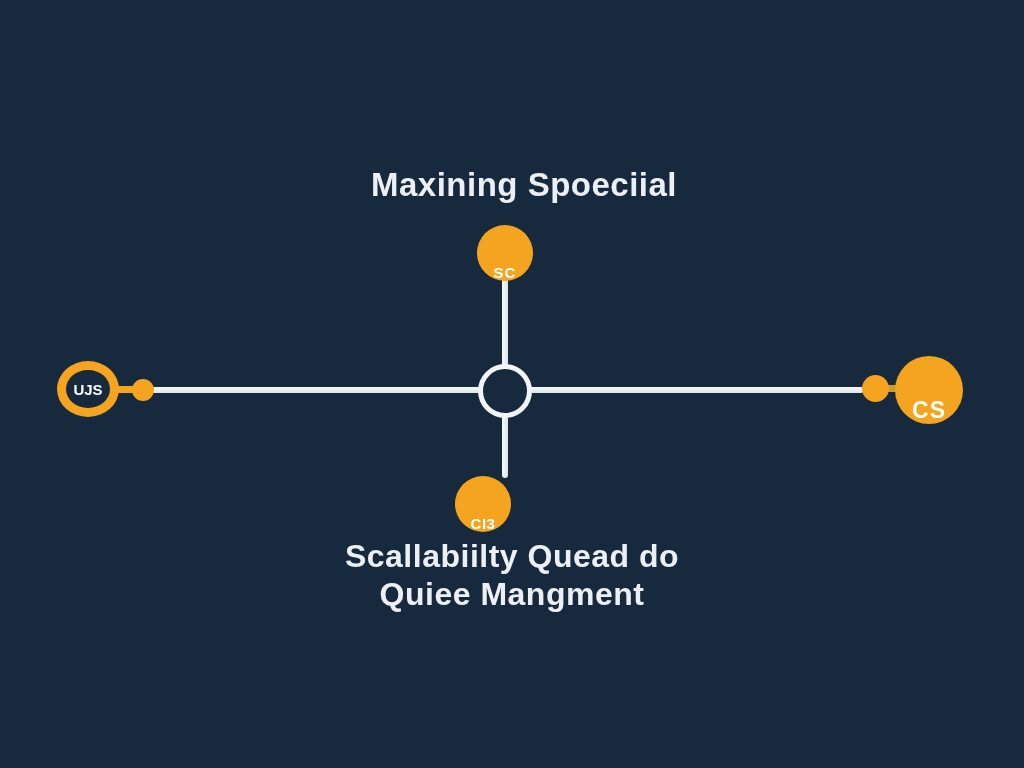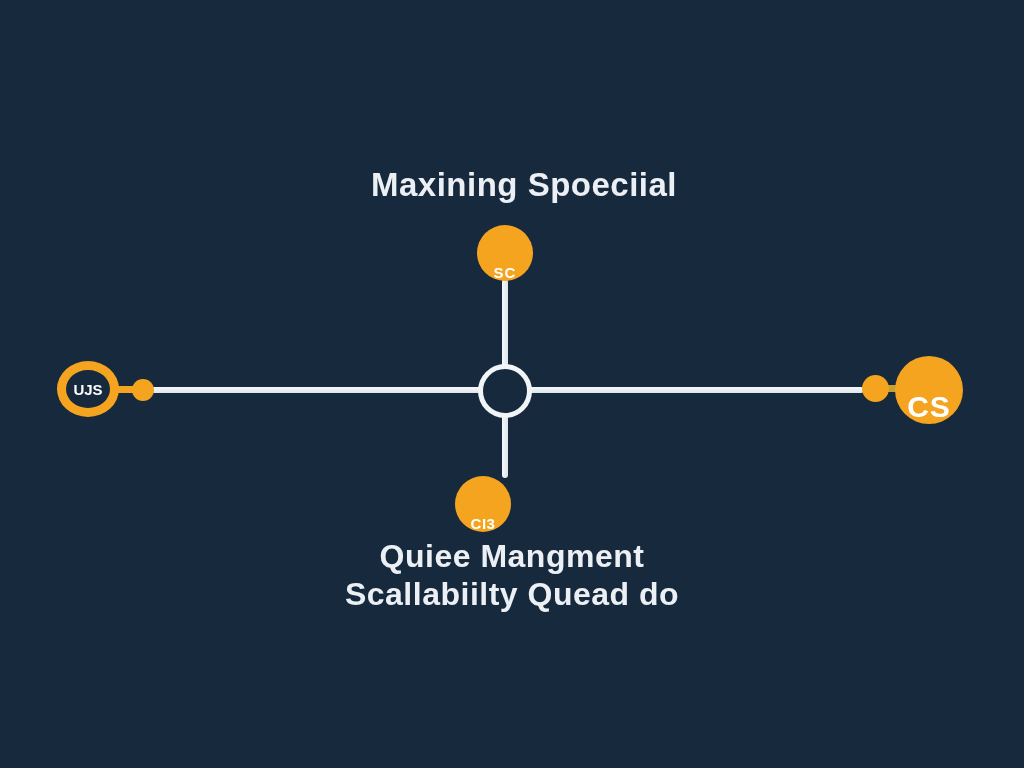--- a/index.html
+++ b/index.html
@@ -49,21 +49,21 @@
     align-items:center;
     justify-content:center;
     color:#ffffff;
     font-weight:bold;
     z-index:3;
     box-sizing:border-box;
   }
   .node.filled{background:var(--orange);align-items:flex-end;}
   .node-top{left:477px;top:225px;width:56px;height:56px;font-size:15px;letter-spacing:1px;}
   .node-bottom{left:455px;top:476px;width:56px;height:56px;font-size:15px;letter-spacing:0.5px;}
-  .node-right{left:895px;top:356px;width:68px;height:68px;font-size:30px;letter-spacing:1px;}
+  .node-right{left:895px;top:356px;width:68px;height:68px;font-size:23px;letter-spacing:1px;}
   .node-left{
     left:57px;top:361px;width:62px;height:56px;
     border:9px solid var(--orange);
     background:var(--bg);
     font-size:15px;
   }
   .hub{
     position:absolute;
     left:478px;top:364px;
     width:54px;height:54px;
@@ -128,17 +128,17 @@
 
   <div class="node node-left">
     <span>UJS</span>
   </div>
 
   <div class="node filled node-right">
     <span>CS</span>
   </div>
 
   <div class="caption">
+    <div>Scallabiilty Quead do</div>
     <div>Quiee Mangment</div>
-    <div>Scallabiilty Quead do</div>
   </div>
 
 </div>
 
 </body></html>

